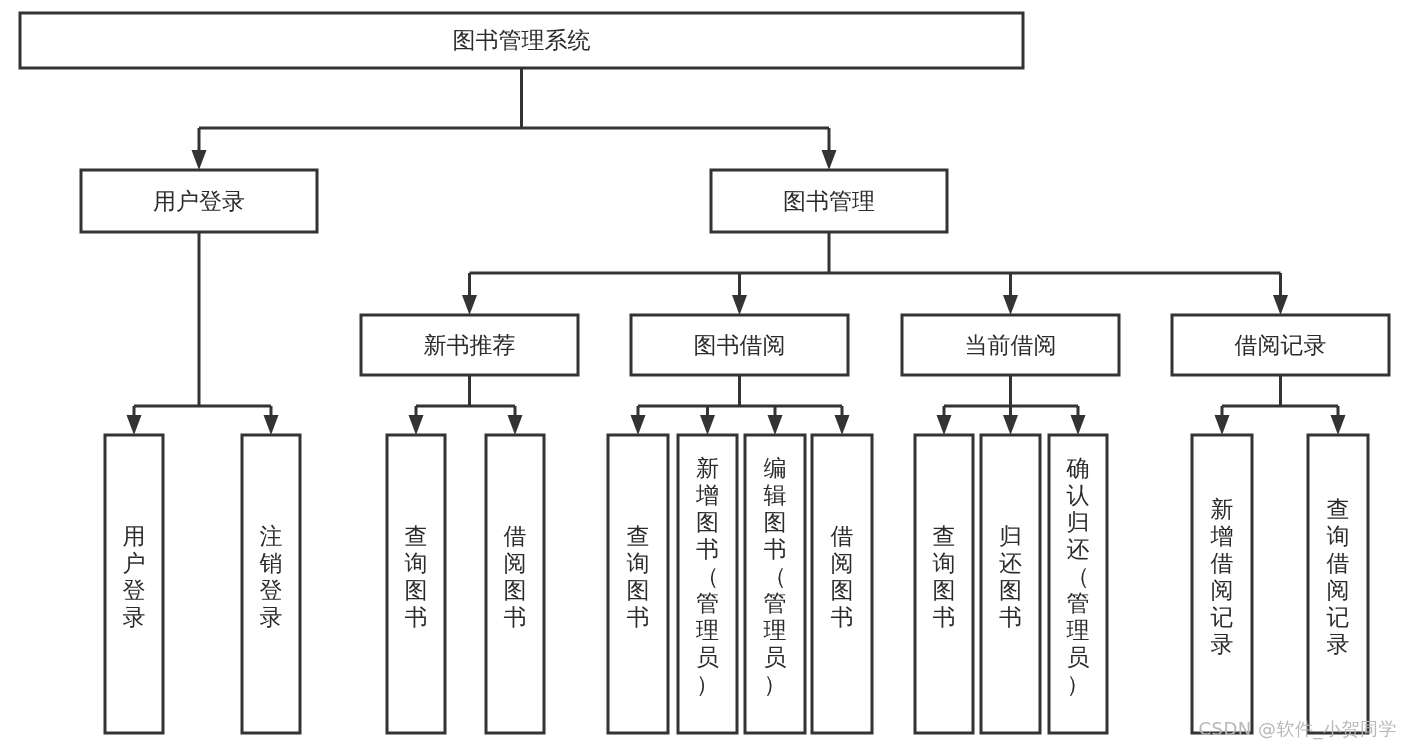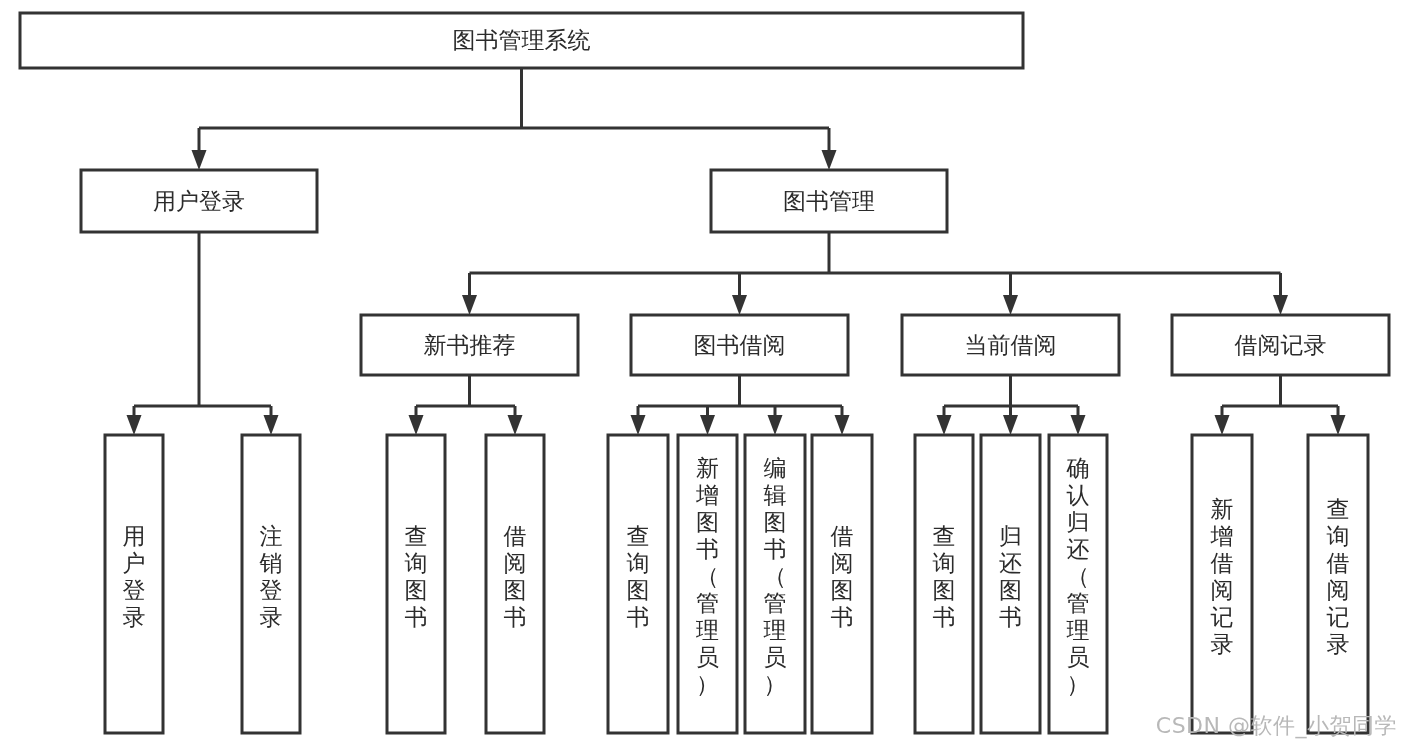--- a/index.html
+++ b/index.html
@@ -52,21 +52,21 @@
     fill: #2b2b2b;
     font-family: "DejaVu Sans", "Liberation Sans", sans-serif;
     font-size: 23px;
     text-anchor: middle;
   }
   .watermark {
     position: absolute;
     right: 8px;
     bottom: 6px;
     font-family: "DejaVu Sans", "Liberation Sans", sans-serif;
-    font-size: 22px;
+    font-size: 18px;
     color: #b8b8b8;
     white-space: nowrap;
     letter-spacing: 0.5px;
   }
 </style>
 </head>
 <body>
 
 <div id="diagram-root">
   <svg id="flowchart" viewBox="0 0 1405 747">

